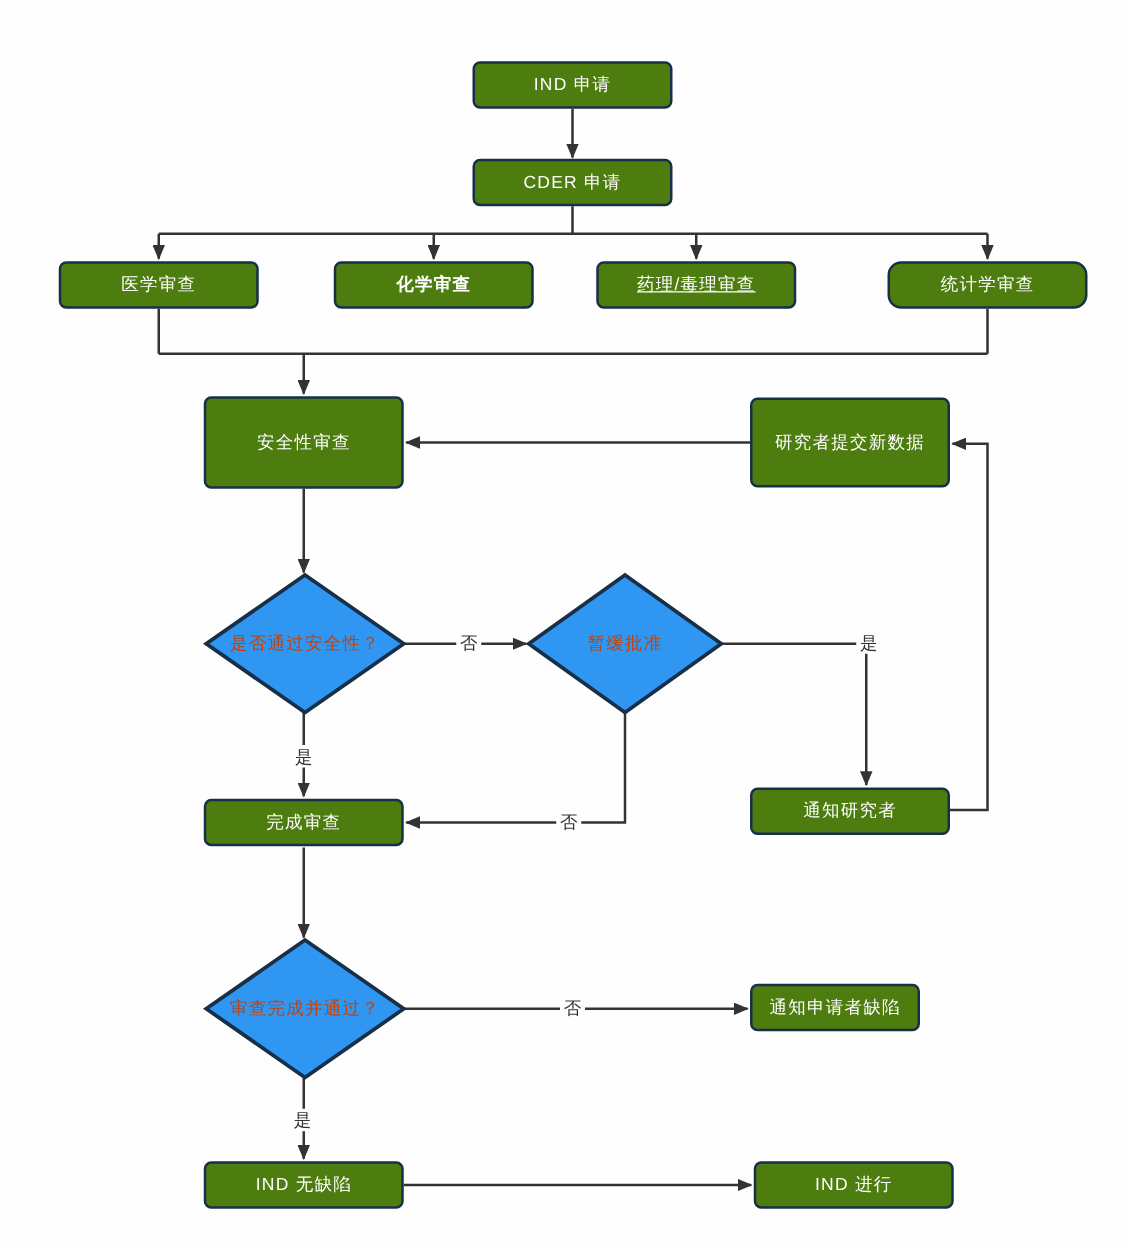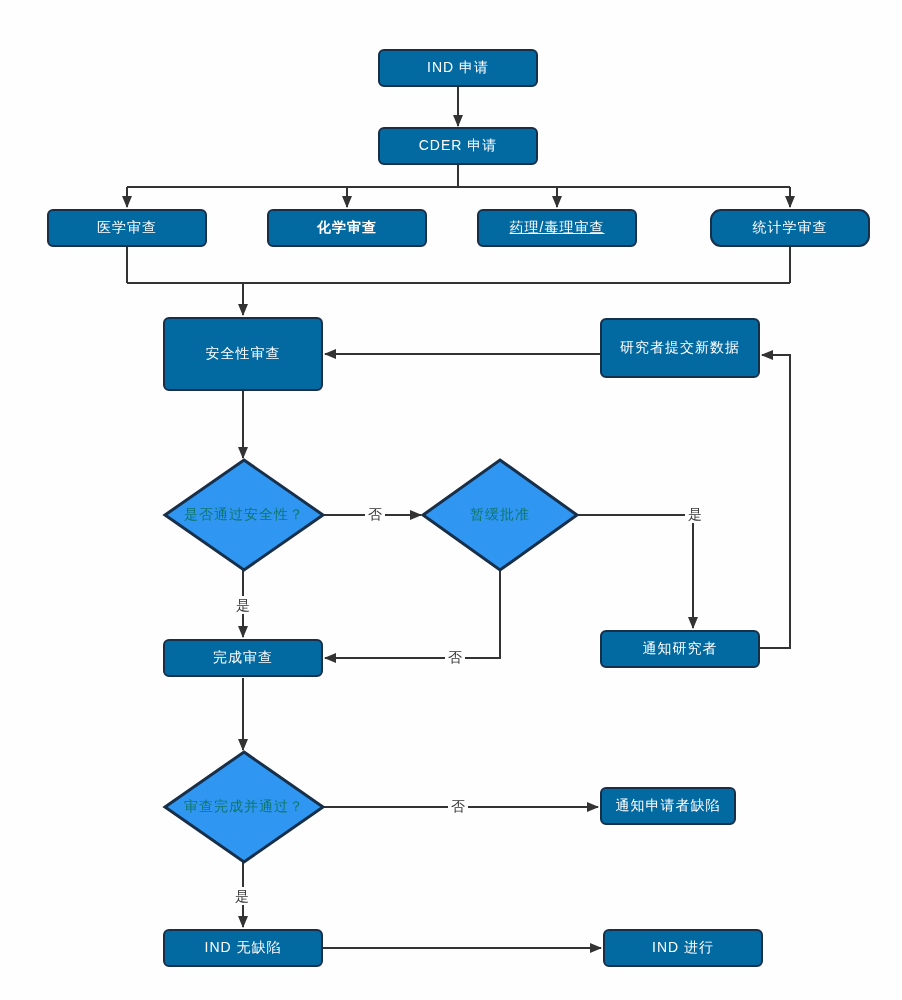--- a/index.html
+++ b/index.html
@@ -14,39 +14,39 @@
     background: #fefefe;
     overflow: hidden;
   }
   .edges-layer {
     position: absolute;
     left: 0; top: 0;
     width: 902px; height: 1000px;
   }
   .node {
     position: absolute;
-    background: #0369a1;
+    background: #4d7c0f;
     border: 2px solid #182f49;
     border-radius: 6px;
     box-sizing: border-box;
     display: flex;
     align-items: center;
     justify-content: center;
     color: #ffffff;
     font-size: 14px;
     letter-spacing: 1px;
     text-align: center;
   }
   .diamond-label {
     position: absolute;
     width: 156px;
     display: flex;
     align-items: center;
     justify-content: center;
-    color: #0f766e;
+    color: #c2410c;
     font-size: 14px;
     letter-spacing: 1px;
     text-align: center;
     pointer-events: none;
   }
   .edge-label {
     position: absolute;
     transform: translate(-50%, -50%);
     background: #fefefe;
     color: #333333;
@@ -118,21 +118,21 @@
   <div class="node" style="left:47px; top:209px; width:160px; height:38px;">医学审查</div>
 
   <div class="node" style="left:267px; top:209px; width:160px; height:38px;font-weight:bold;">化学审查</div>
 
   <div class="node" style="left:477px; top:209px; width:160px; height:38px;text-decoration:underline;">药理/毒理审查</div>
 
   <div class="node" style="left:710px; top:209px; width:160px; height:38px;border-radius:11px;">统计学审查</div>
 
   <div class="node" style="left:163px; top:317px; width:160px; height:74px;">安全性审查</div>
 
-  <div class="node" style="left:600px; top:318px; width:160px; height:60px;">研究者提交新数据</div>
+  <div class="node" style="left:600px; top:318px; width:160px; height:72px;">研究者提交新数据</div>
 
   <div class="node" style="left:600px; top:630px; width:160px; height:38px;">通知研究者</div>
 
   <div class="node" style="left:163px; top:639px; width:160px; height:38px;">完成审查</div>
 
   <div class="node" style="left:600px; top:787px; width:136px; height:38px;">通知申请者缺陷</div>
 
   <div class="node" style="left:163px; top:929px; width:160px; height:38px;">IND 无缺陷</div>
 
   <div class="node" style="left:603px; top:929px; width:160px; height:38px;">IND 进行</div>

